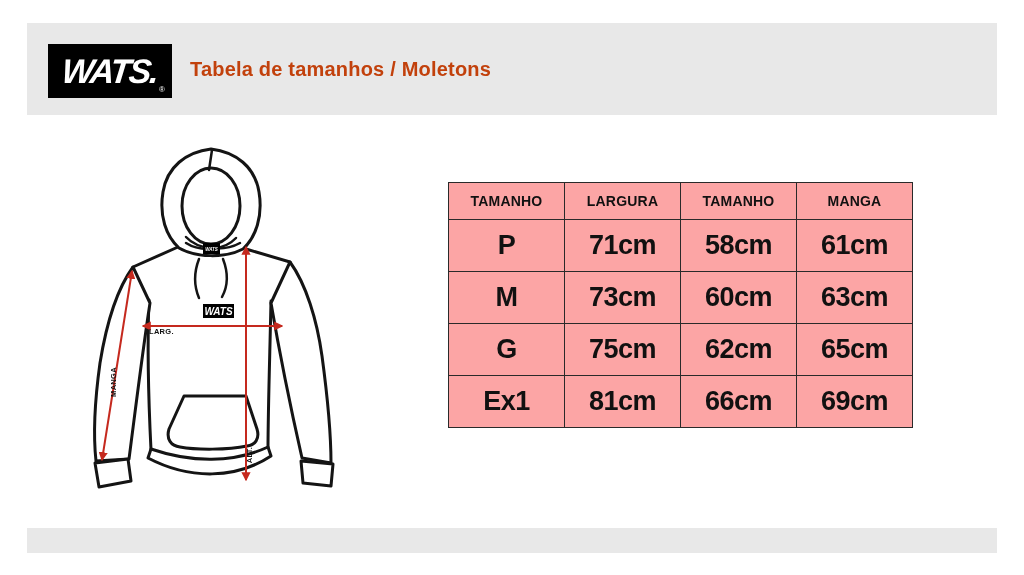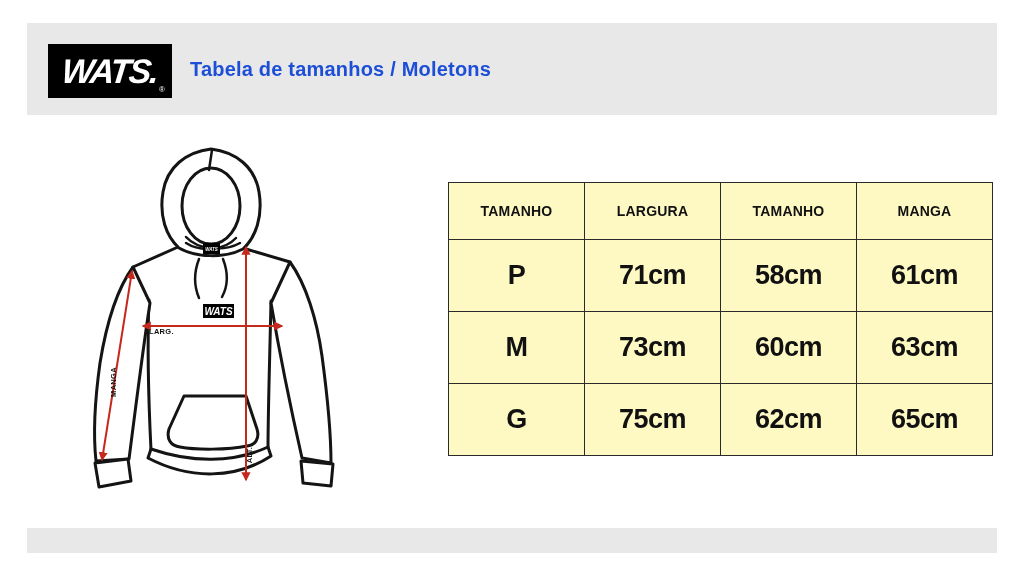--- a/index.html
+++ b/index.html
@@ -19,37 +19,37 @@
   .logo-text {
     font-style:italic; font-weight:bold; font-size:34px; letter-spacing:-2px;
     transform:skewX(-6deg); line-height:1;
   }
   .logo-reg {
     position:absolute; right:7px; bottom:4px; font-size:8px; font-style:normal;
     letter-spacing:0; color:#fff;
   }
   .page-title {
     position:absolute; left:163px; top:0; height:92px; display:flex; align-items:center;
-    font-size:20px; font-weight:bold; color:#1d4ed8; letter-spacing:0.2px;
+    font-size:20px; font-weight:bold; color:#c2410c; letter-spacing:0.2px;
   }
   
   .footer-band {
     position:absolute; left:27px; top:528px; width:970px; height:25px;
     background:#e8e8e8;
   }
   
   .hoodie-svg { position:absolute; left:60px; top:140px; }
   
   .size-table {
     position:absolute; left:448px; top:182px;
     border-collapse:collapse; table-layout:fixed;
   }
   .size-table th, .size-table td {
     width:115px; border:1.5px solid #2a2a2a; text-align:center;
-    vertical-align:middle; color:#111; padding:10px; background:#fef9c3;
+    vertical-align:middle; color:#111; padding:0; background:#fca5a5;
   }
   .size-table th { height:36px; font-size:14px; font-weight:bold; letter-spacing:0.2px; }
   .size-table td { height:51px; font-size:27px; font-weight:bold; letter-spacing:-0.5px; }
 </style>
 </head>
 <body>
 
 <div class="canvas">
 
   <div class="header-band">
@@ -129,18 +129,24 @@
         <td>73cm</td>
         <td>60cm</td>
         <td>63cm</td>
       </tr>
       <tr>
         <td>G</td>
         <td>75cm</td>
         <td>62cm</td>
         <td>65cm</td>
       </tr>
+      <tr>
+        <td>Ex1</td>
+        <td>81cm</td>
+        <td>66cm</td>
+        <td>69cm</td>
+      </tr>
     </tbody>
   </table>
 
   <div class="footer-band"></div>
 
 </div>
 
 </body></html>

